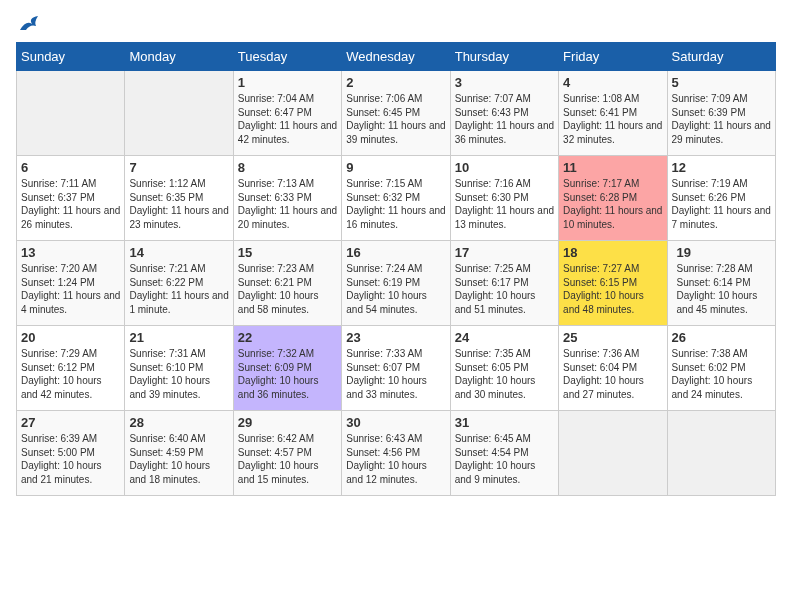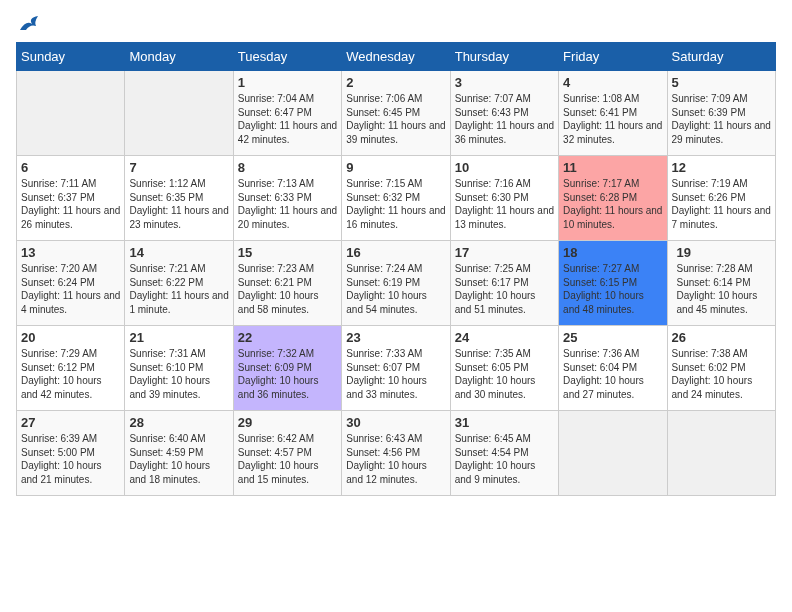--- a/index.html
+++ b/index.html
@@ -209,21 +209,21 @@
           <span class="day-num">12</span>
           <div class="cell-text" style="white-space: pre-line;">Sunrise: 7:19 AM
 Sunset: 6:26 PM
 Daylight: 11 hours and 7 minutes.</div>
         </td>
       </tr>
       <tr>
         <td style="background-color: rgb(249, 249, 249);">
           <span class="day-num">13</span>
           <div class="cell-text" style="white-space: pre-line;">Sunrise: 7:20 AM
-Sunset: 6:24 PM
+Sunset: 1:24 PM
 Daylight: 11 hours and 4 minutes.</div>
         </td>
         <td style="background-color: rgb(249, 249, 249);">
           <span class="day-num">14</span>
           <div class="cell-text" style="white-space: pre-line;">Sunrise: 7:21 AM
 Sunset: 6:22 PM
 Daylight: 11 hours and 1 minute.</div>
         </td>
         <td style="background-color: rgb(249, 249, 249);">
           <span class="day-num">15</span>
@@ -236,21 +236,21 @@
           <div class="cell-text" style="white-space: pre-line;">Sunrise: 7:24 AM
 Sunset: 6:19 PM
 Daylight: 10 hours and 54 minutes.</div>
         </td>
         <td style="background-color: rgb(249, 249, 249);">
           <span class="day-num">17</span>
           <div class="cell-text" style="white-space: pre-line;">Sunrise: 7:25 AM
 Sunset: 6:17 PM
 Daylight: 10 hours and 51 minutes.</div>
         </td>
-        <td style="background-color: #3b82f6;">
+        <td style="background-color: #fde047;">
           <span class="day-num">18</span>
           <div class="cell-text" style="white-space: pre-line;">Sunrise: 7:27 AM
 Sunset: 6:15 PM
 Daylight: 10 hours and 48 minutes.</div>
         </td>
         <td style="background-color: rgb(249, 249, 249); padding-left: 9px;">
           <span class="day-num">19</span>
           <div class="cell-text" style="white-space: pre-line;">Sunrise: 7:28 AM
 Sunset: 6:14 PM
 Daylight: 10 hours and 45 minutes.</div>

